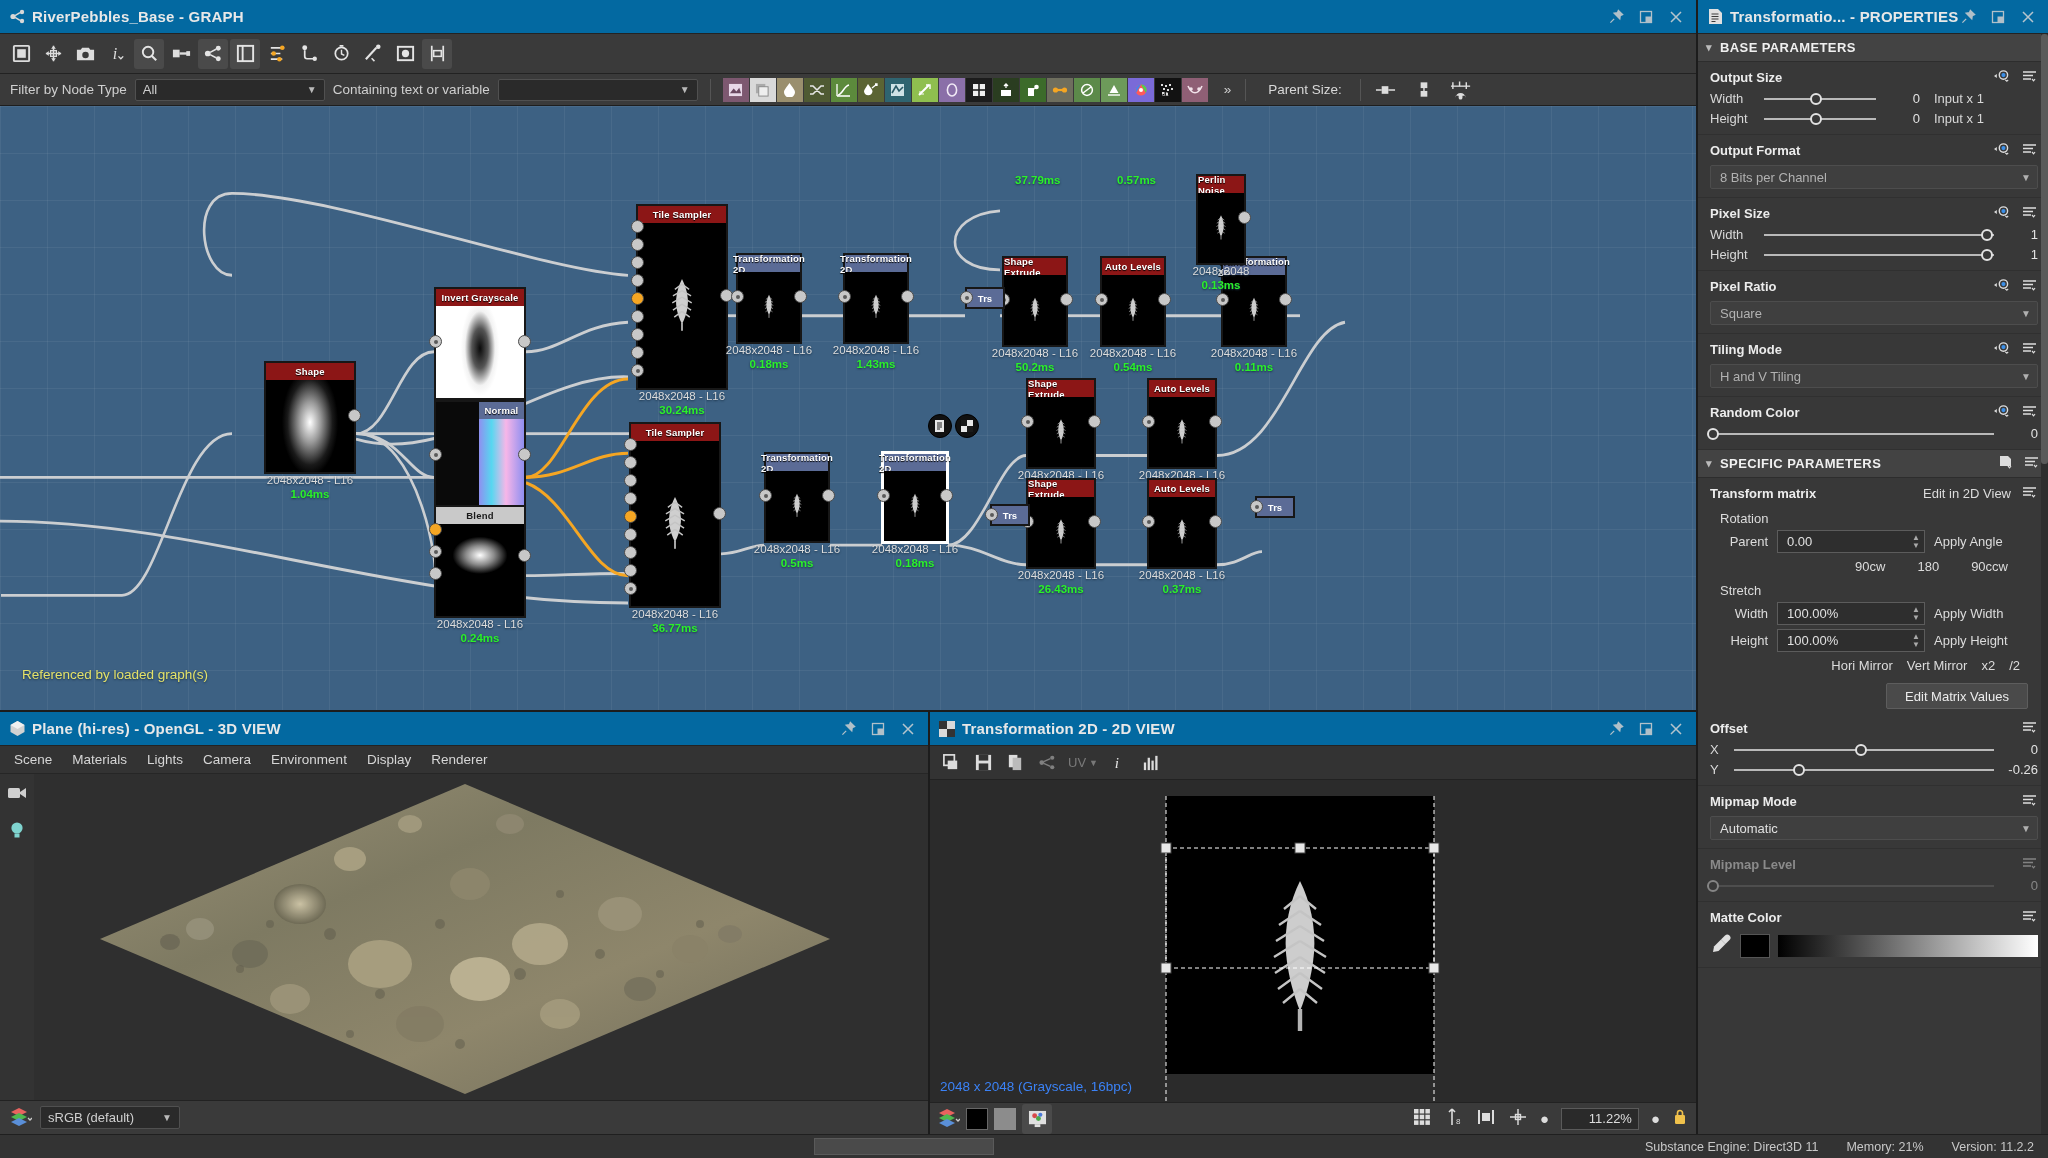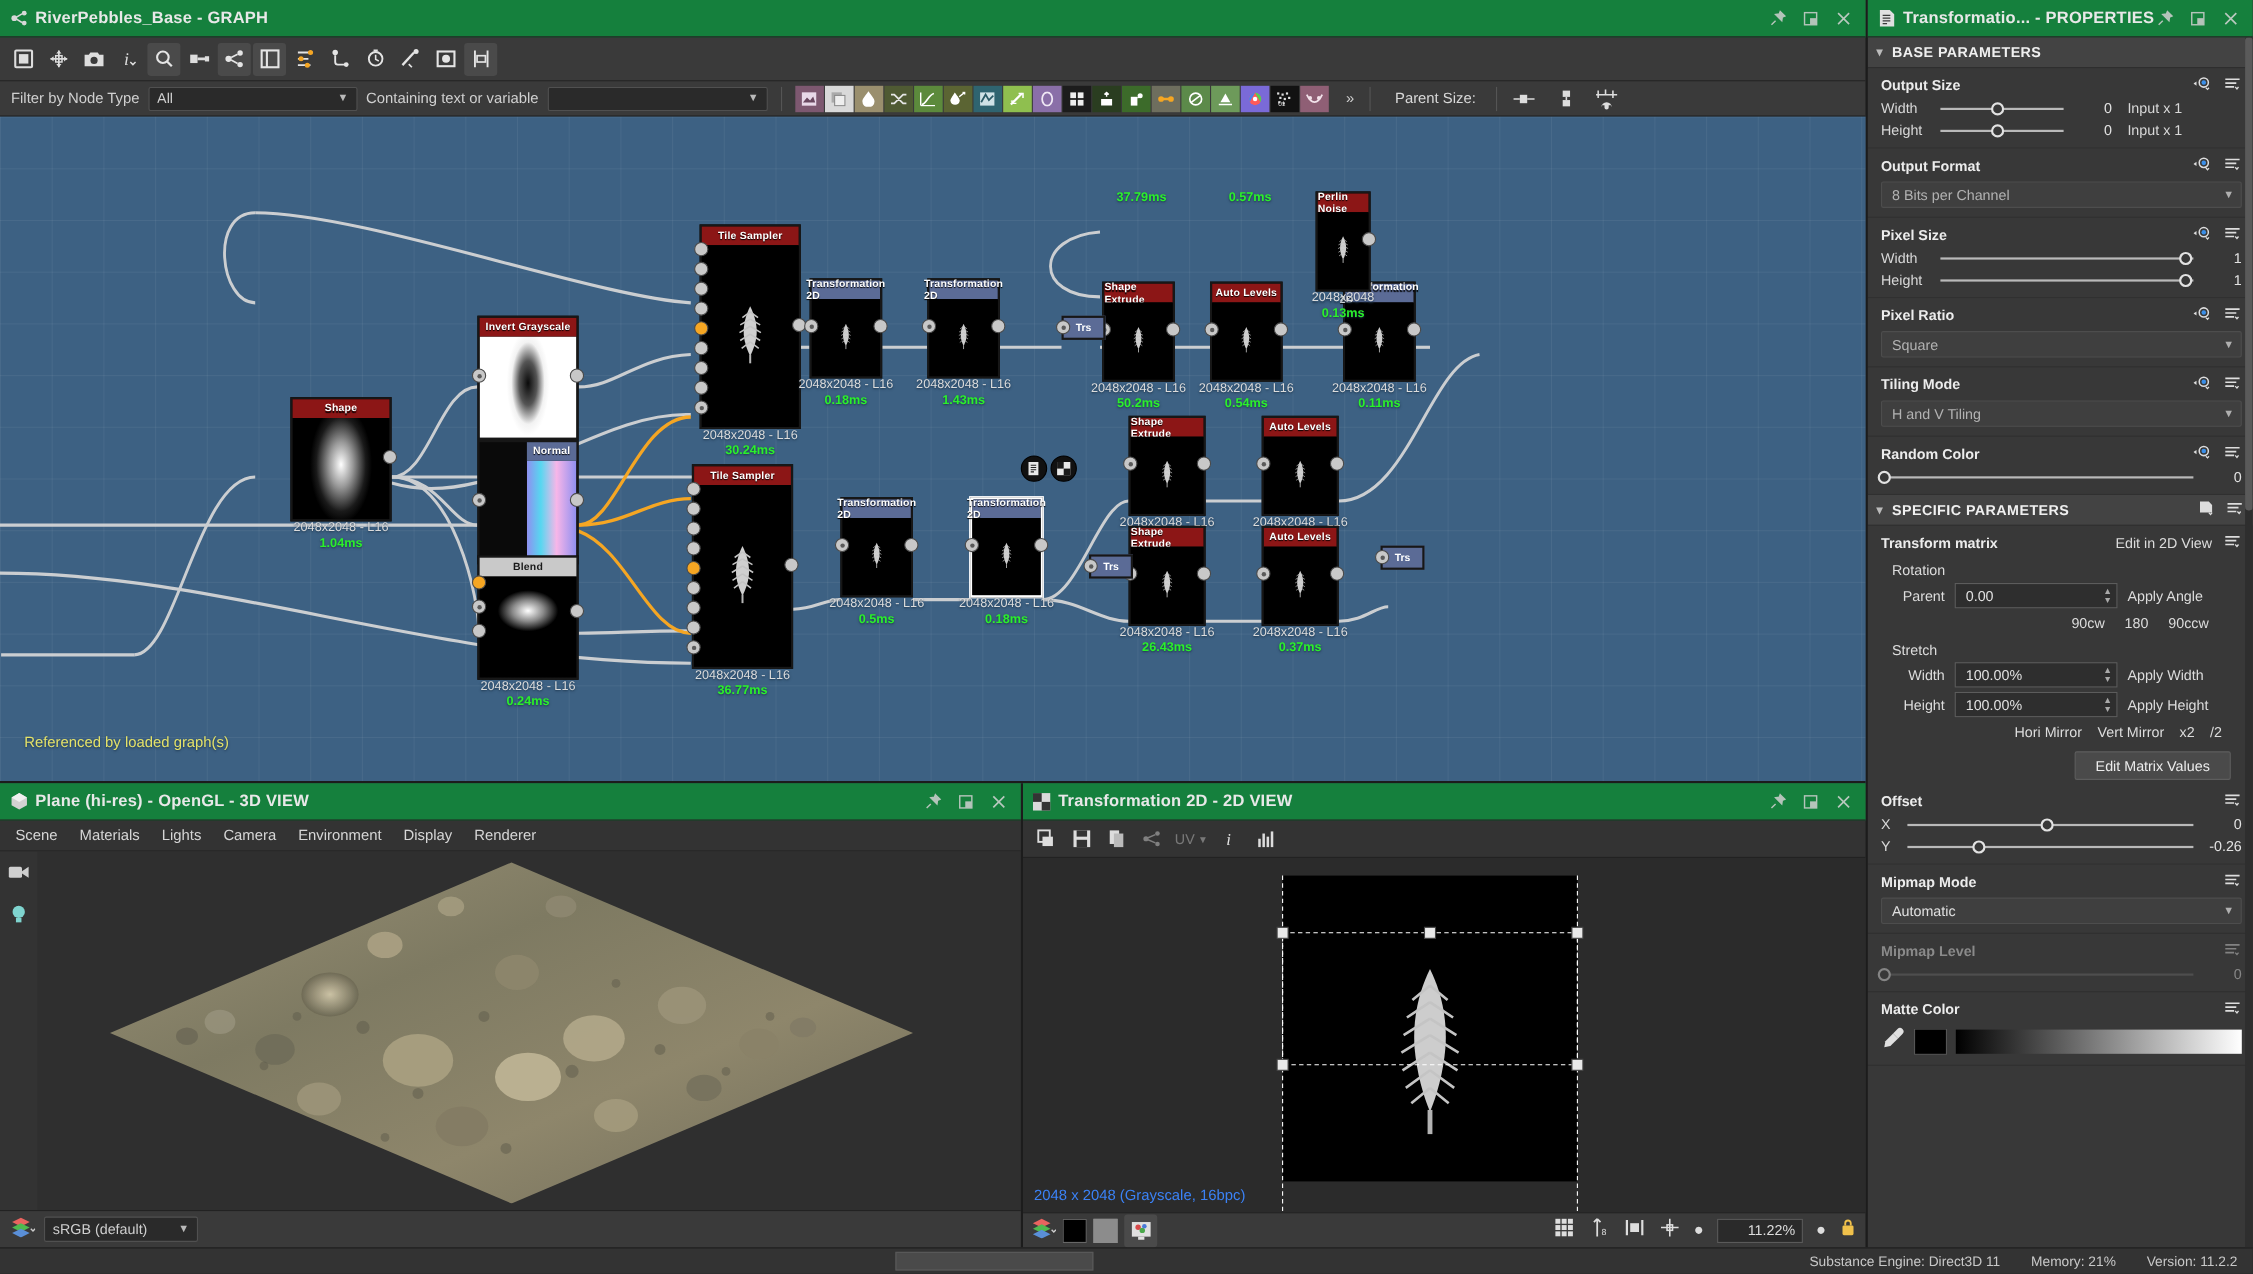--- a/index.html
+++ b/index.html
@@ -2,21 +2,21 @@
 <html><head>
 <meta charset="utf-8">
 <style>
   * { box-sizing: border-box; margin:0; padding:0; }
   html,body { width:2048px; height:1158px; overflow:hidden; background:#2b2b2b;
     font-family:"Liberation Sans", sans-serif; color:#d4d4d4; -webkit-font-smoothing:antialiased; }
   .app { position:relative; width:2048px; height:1158px; display:flex; flex-direction:column; }
   .body-row { display:flex; flex:1; min-height:0; }
   .left-col { display:flex; flex-direction:column; width:1696px; min-width:0; }
   
-  .panel-title { height:34px; background:#15803d; display:flex; align-items:center;
+  .panel-title { height:34px; background:#0369a1; display:flex; align-items:center;
     padding:0 8px; border-bottom:1px solid #232323; position:relative; }
   .panel-title .pt-icon { width:18px; height:18px; margin-right:6px; display:flex;
     align-items:center; justify-content:center; flex:0 0 auto; }
   .panel-title .pt-text { font-size:15px; font-weight:bold; color:#e8e8e8; white-space:nowrap; letter-spacing:.2px;}
   .pt-btns { margin-left:auto; display:flex; align-items:center; gap:14px; padding-right:4px; }
   .pt-btns .b { width:16px; height:16px; opacity:.85; display:flex; align-items:center; justify-content:center;}
   .toolbar { height:40px; background:#3a3a3a; display:flex; align-items:center; padding:0 6px;
     border-bottom:1px solid #222; gap:2px; }
   .tb-btn { width:30px; height:30px; border-radius:3px; display:flex; align-items:center;
     justify-content:center; }
@@ -108,21 +108,21 @@
   .pcombo { margin-top:6px; height:24px; background:#3f3f3f; border:1px solid #4d4d4d;
     border-radius:2px; display:flex; align-items:center; padding:0 6px 0 9px;
     font-size:13px; color:#b2b2b2; }
   .pcombo .ar { margin-left:auto; font-size:10px; color:#b0b0b0; }
   .sp-sub { font-size:13px; color:#dcdcdc; margin:9px 0 4px 10px; }
   .fieldrow { display:flex; align-items:center; gap:9px; margin:4px 0 0 16px; font-size:13px; }
   .fieldrow .fl { width:42px; text-align:right; color:#dcdcdc; }
   .spin { width:148px; height:23px; background:#2e2e2e; border:1px solid #5c5c5c;
     display:flex; align-items:center; padding:0 4px 0 9px; font-size:13px; color:#e0e0e0; }
   .spin .arrows { margin-left:auto; font-size:8px; line-height:8px; color:#aaa; text-align:center;}
-  .linkrow { display:flex; gap:18px; font-size:13px; color:#dcdcdc; justify-content:flex-end;
+  .linkrow { display:flex; gap:32px; font-size:13px; color:#dcdcdc; justify-content:flex-end;
      padding-right:36px; margin-top:6px; }
   .btn-edit { margin:10px 10px 2px auto; width:142px; height:26px; background:#4a4a4a;
     border:1px solid #5d5d5d; border-radius:2px; display:flex; align-items:center;
     justify-content:center; font-size:13px; color:#ececec; }
   .grad { flex:1; height:22px; background:linear-gradient(to right,#000,#fff); }
   .statusbar { height:24px; background:#333; display:flex; align-items:center;
     justify-content:flex-end; gap:28px; padding:0 14px; font-size:12.5px; color:#c8c8c8;
     border-top:1px solid #1f1f1f;}
   .sb-input { width:180px; height:17px; background:#4a4a4a; border:1px solid #5a5a5a; margin-right:auto; margin-left:800px;}
   .dim { color:#8a8a8a; }

